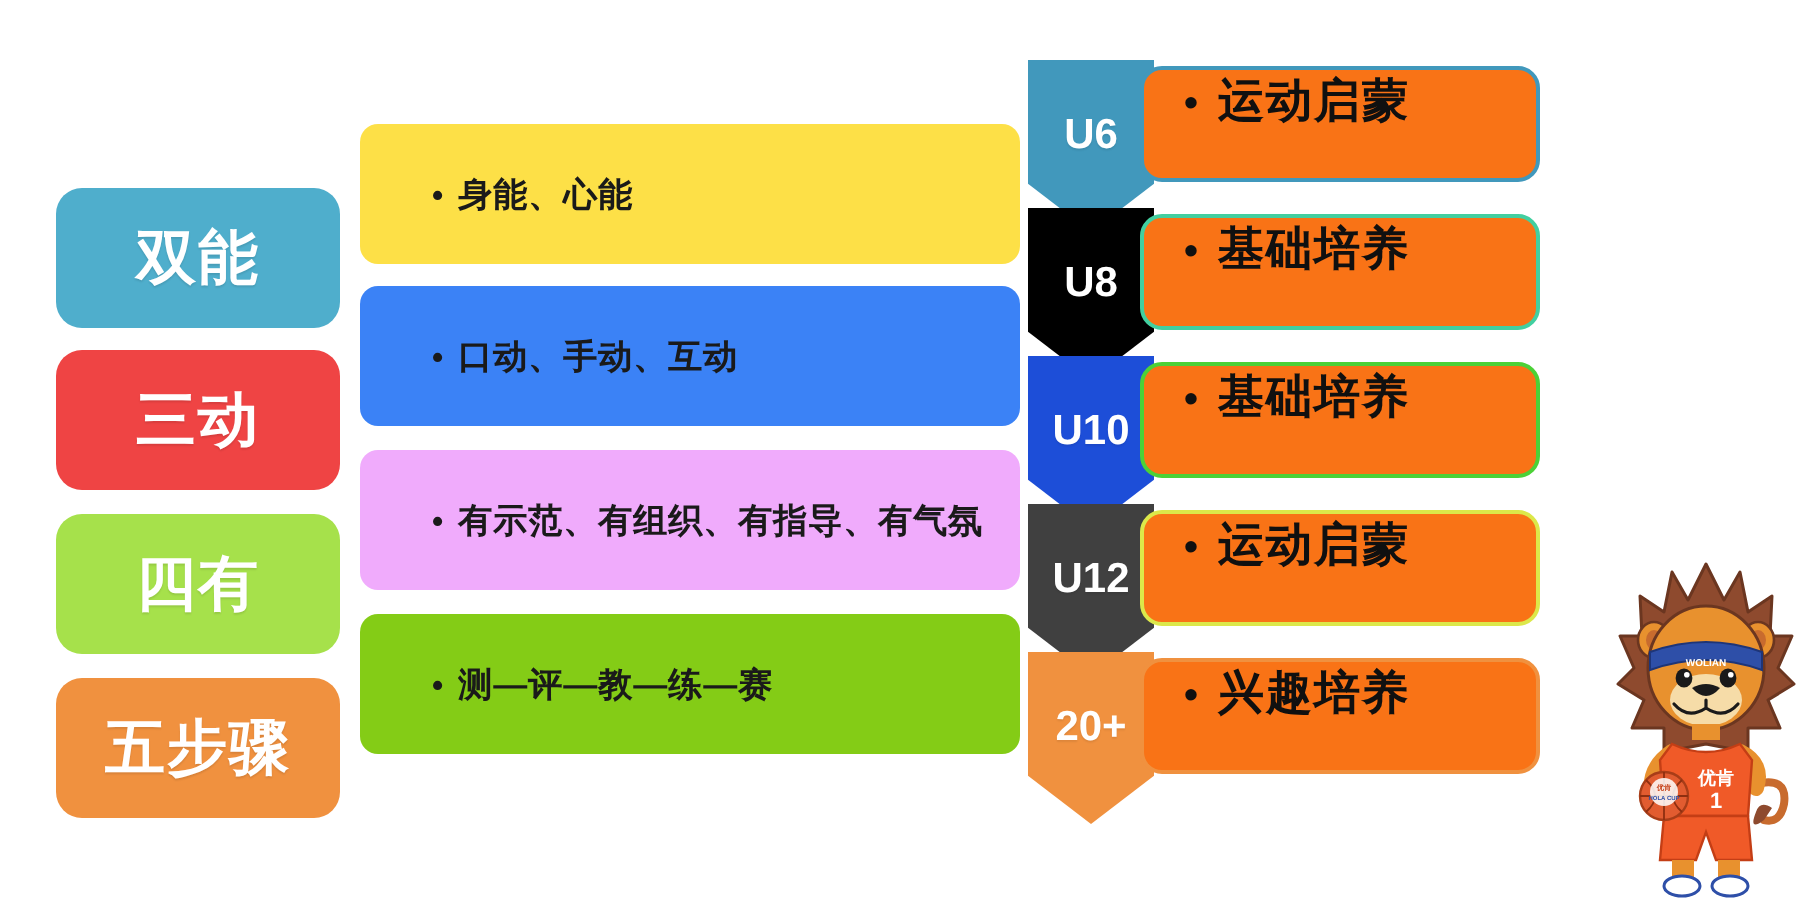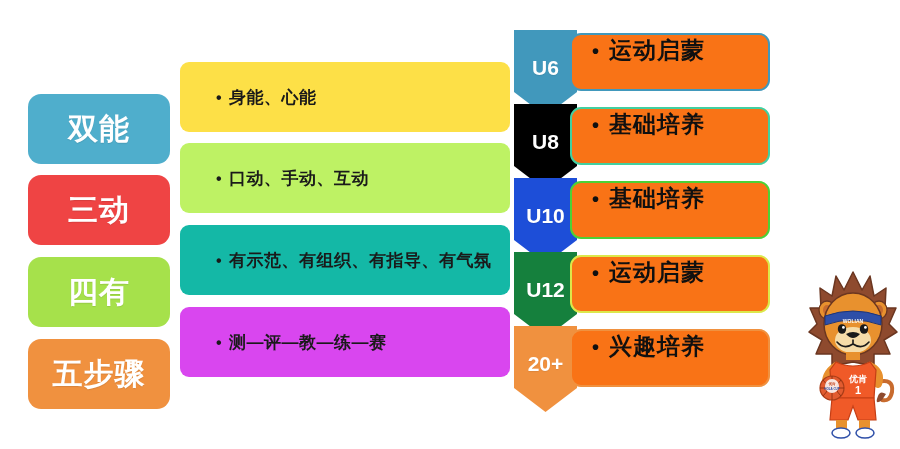--- a/index.html
+++ b/index.html
@@ -132,21 +132,21 @@
     content: "\2022";
     display: inline-block;
     margin-right: 9px;
     font-size: 20px;
   }
 
   
   #mascot {
     position: absolute;
     left: 806px;
-    top: 266px;
+    top: 276px;
     width: 94px;
     height: 173px;
     z-index: 6;
   }
   #mascot svg { display: block; }
 </style>
 </head>
 <body>
 
 <div id="left-panel">
@@ -154,39 +154,39 @@
   <div class="capability-row" style="top:62px">
     <div class="row-desc" style="background:#fde047">
       <span class="row-desc-text">身能、心能</span>
     </div>
     <div class="row-tag" style="background:#4FAECC">
       <span>双能</span>
     </div>
   </div>
 
   <div class="capability-row" style="top:143px">
-    <div class="row-desc" style="background:#bef264">
+    <div class="row-desc" style="background:#3b82f6">
       <span class="row-desc-text">口动、手动、互动</span>
     </div>
     <div class="row-tag" style="background:#ef4444">
       <span>三动</span>
     </div>
   </div>
 
   <div class="capability-row" style="top:225px">
-    <div class="row-desc" style="background:#14b8a6">
+    <div class="row-desc" style="background:#f0abfc">
       <span class="row-desc-text">有示范、有组织、有指导、有气氛</span>
     </div>
     <div class="row-tag" style="background:#A6E14B">
       <span>四有</span>
     </div>
   </div>
 
   <div class="capability-row" style="top:307px">
-    <div class="row-desc" style="background:#d946ef">
+    <div class="row-desc" style="background:#84cc16">
       <span class="row-desc-text">测—评—教—练—赛</span>
     </div>
     <div class="row-tag" style="background:#F0913F">
       <span>五步骤</span>
     </div>
   </div>
 
 </div>
 
 <div id="right-panel">
@@ -212,21 +212,21 @@
   <div class="stage-row" style="top:178px">
     <div class="stage-chevron" style="background:#1d4ed8">
       <span class="stage-chevron-label">U10</span>
     </div>
     <div class="stage-card" style="border-color:#4CD137">
       <span class="stage-card-text">基础培养</span>
     </div>
   </div>
 
   <div class="stage-row" style="top:252px">
-    <div class="stage-chevron" style="background:#15803d">
+    <div class="stage-chevron" style="background:#404040">
       <span class="stage-chevron-label">U12</span>
     </div>
     <div class="stage-card" style="border-color:#DCE84A">
       <span class="stage-card-text">运动启蒙</span>
     </div>
   </div>
 
   <div class="stage-row" style="top:326px">
     <div class="stage-chevron" style="background:#F0913F">
       <span class="stage-chevron-label">20+</span>

